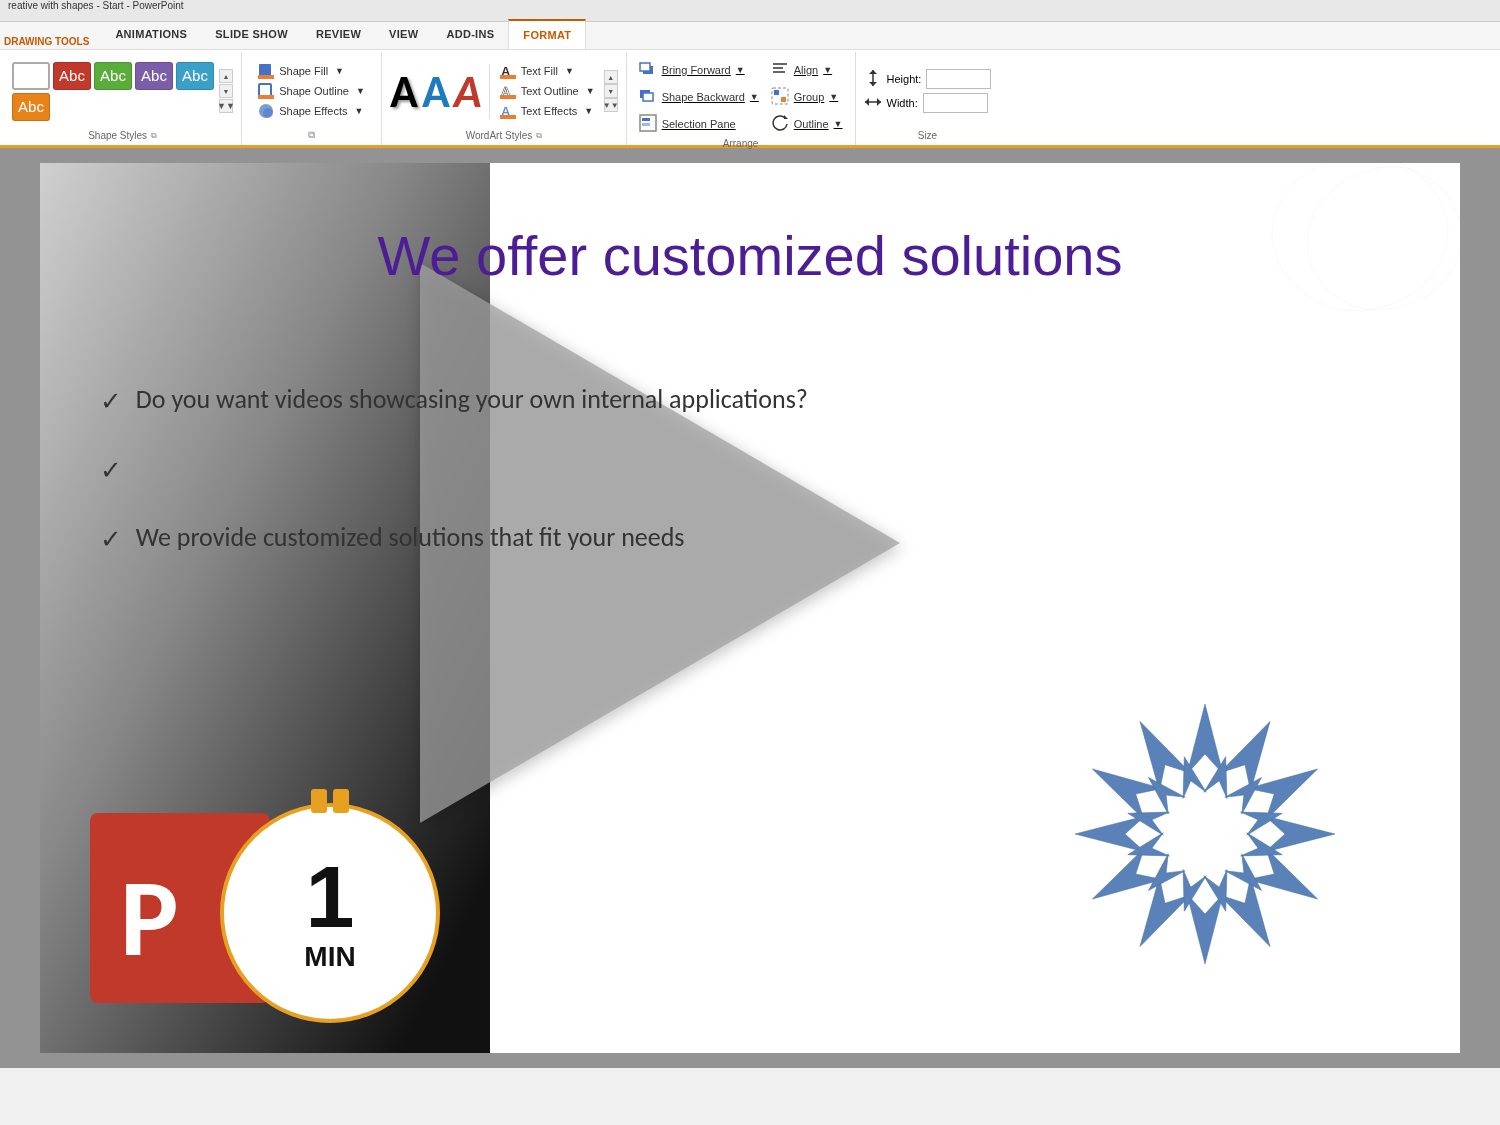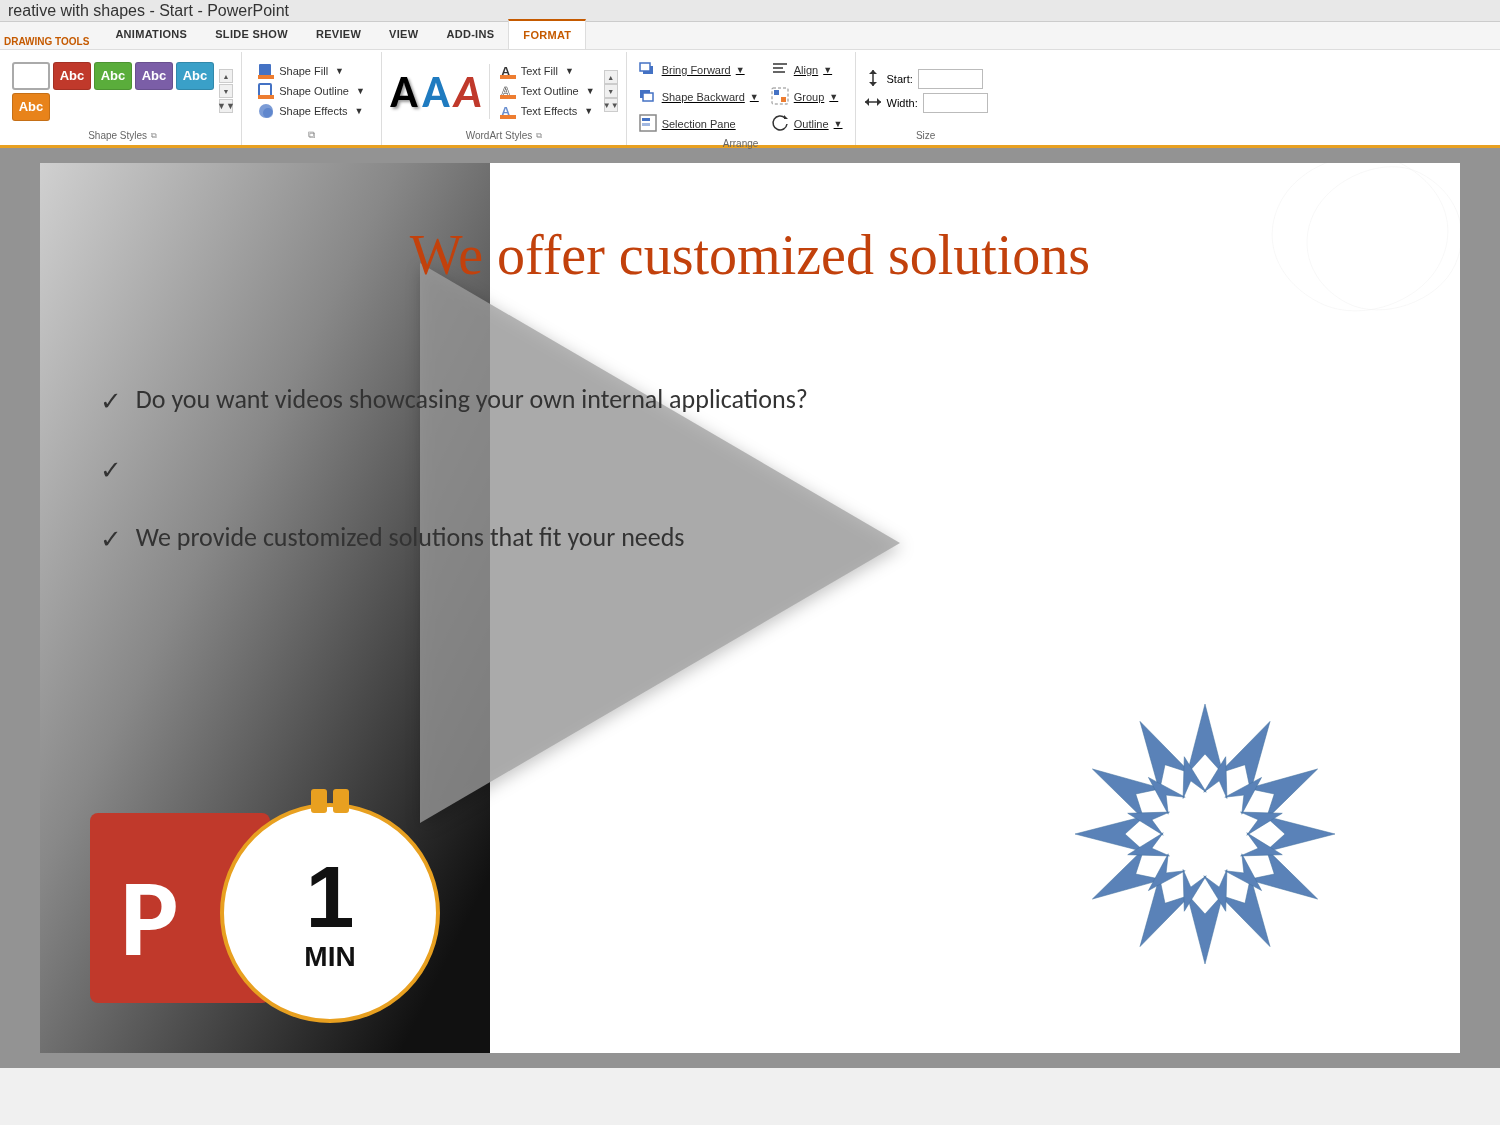--- a/index.html
+++ b/index.html
@@ -3,23 +3,22 @@
   <meta charset="utf-8">
   <style>
     * { margin: 0; padding: 0; box-sizing: border-box; }
     body { width: 1500px; height: 1125px; overflow: hidden; font-family: 'Segoe UI', Arial, sans-serif; background: #f0f0f0; }
 
     
     .title-bar {
       height: 22px;
       background: #e8e8e8;
       display: flex;
-      align-items: center;
       padding: 0 8px;
-      font-size: 16px;
+      font-size: 10px;
       color: #333;
       border-bottom: 1px solid #ccc;
     }
 
     
     .ribbon {
       background: #fff;
       border-bottom: 3px solid #e8a020;
     }
 
@@ -97,22 +96,22 @@
     .shape-styles-group {
       min-width: 210px;
     }
     .swatch {
       width: 36px;
       height: 28px;
       border-radius: 3px;
       display: flex;
       align-items: center;
       justify-content: center;
-      font-size: 13px;
-      font-weight: bold;
+      font-size: 15px;
+      font-weight: normal;
       color: white;
       cursor: pointer;
       border: 1px solid rgba(0,0,0,0.15);
     }
     .scroll-btns {
       display: flex;
       flex-direction: column;
       justify-content: center;
       gap: 1px;
       margin-left: 2px;
@@ -269,22 +268,22 @@
     }
 
     .slide-title {
       position: absolute;
       top: 60px;
       left: 0;
       right: 0;
       text-align: center;
       font-size: 56px;
       font-weight: 300;
-      color: #c2410c;
-      font-family: Liberation Serif, serif;
+      color: #4c1d95;
+      font-family: Liberation Sans, sans-serif;
       z-index: 5;
     }
 
     .slide-bullets {
       position: absolute;
       top: 220px;
       left: 60px;
       z-index: 5;
     }
     .bullet-item {
@@ -641,21 +640,21 @@
       <div class="ribbon-group-content">
         <div class="size-inputs">
           <div class="size-row">
             <span>
               <svg width="18" height="18" viewBox="0 0 18 18">
                   <line x1="9" y1="1" x2="9" y2="17" stroke="#333" stroke-width="1.5"></line>
                   <polygon points="5,5 9,1 13,5" fill="#333"></polygon>
                   <polygon points="5,13 9,17 13,13" fill="#333"></polygon>
                 </svg>
             </span>
-            <span style="font-size:11px;">Start:</span>
+            <span style="font-size:11px;">Height:</span>
             <input class="size-input" type="text" value="" style="">
           </div>
           <div class="size-row">
             <span>
               <svg width="18" height="18" viewBox="0 0 18 18">
                   <line x1="1" y1="9" x2="17" y2="9" stroke="#333" stroke-width="1.5"></line>
                   <polygon points="5,5 1,9 5,13" fill="#333"></polygon>
                   <polygon points="13,5 17,9 13,13" fill="#333"></polygon>
                 </svg>
             </span>

